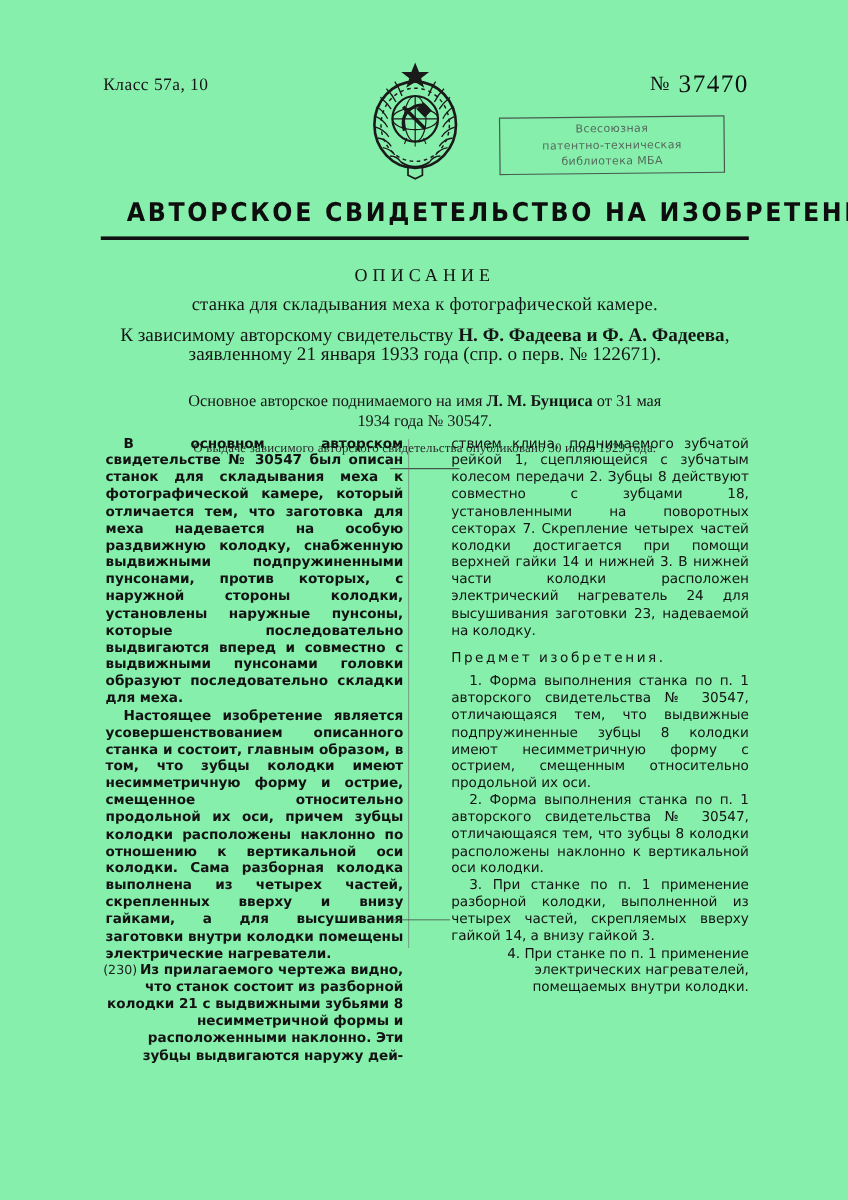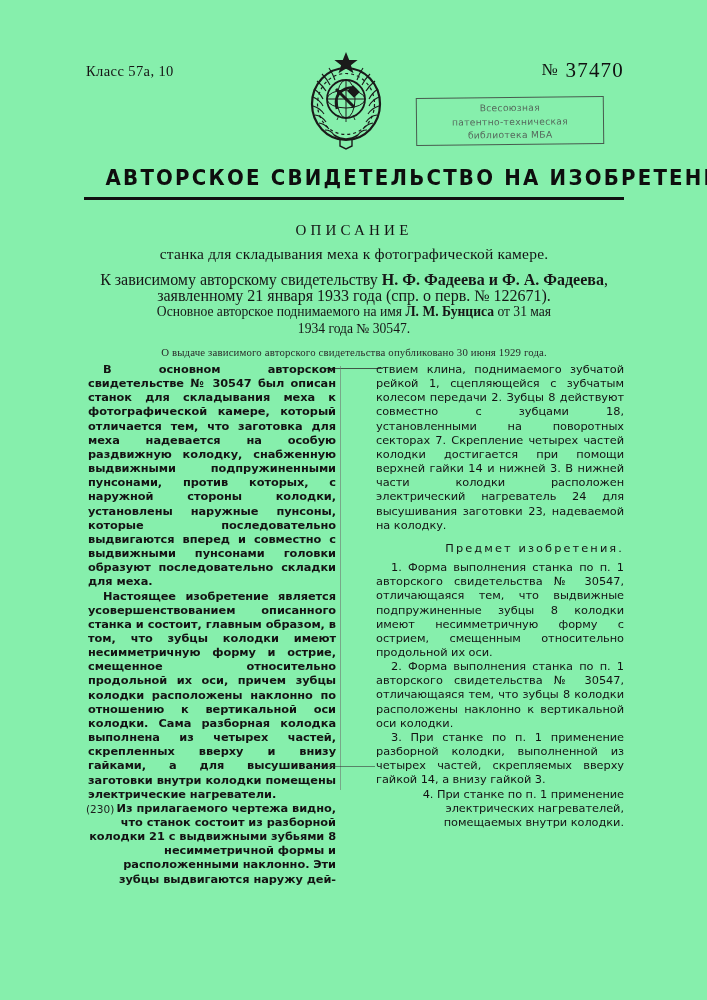--- a/index.html
+++ b/index.html
@@ -130,21 +130,21 @@
     font-size: 15.5px;
     letter-spacing: 0.2px;
     color: #141414;
     margin-bottom: 9px;
   }
   .ref-line {
     font-size: 16px;
     line-height: 15.5px;
     color: #161616;
   }
-  .ref-line.l2 { margin-bottom: 0; }
+  .ref-line.l2 { margin-bottom: 22px; }
   .bold-name { font-weight: bold; }
   .base-line {
     font-size: 13.6px;
     line-height: 17px;
     color: #161616;
     margin-bottom: 9px;
   }
   .pub-line {
     font-size: 10.8px;
     letter-spacing: 0.15px;
@@ -177,21 +177,21 @@
     letter-spacing: -0.05px;
   }
   .col.left  { left: 4px; font-weight: bold; }
   .col.right { left: 292px; }
   .col p {
     margin: 0;
     text-indent: 15px;
   }
   .col p.noindent { text-indent: 0; }
   .col p.center {
-    text-align: right;
+    text-align: left;
     text-indent: 0;
     letter-spacing: 2.1px;
     margin: 9px 0 5px 0;
   }
   .col p + p { margin-top: 0px; }
   .col p:last-child { text-align: right; }
 
   .col-divider {
     position: absolute;
     left: 340px;

